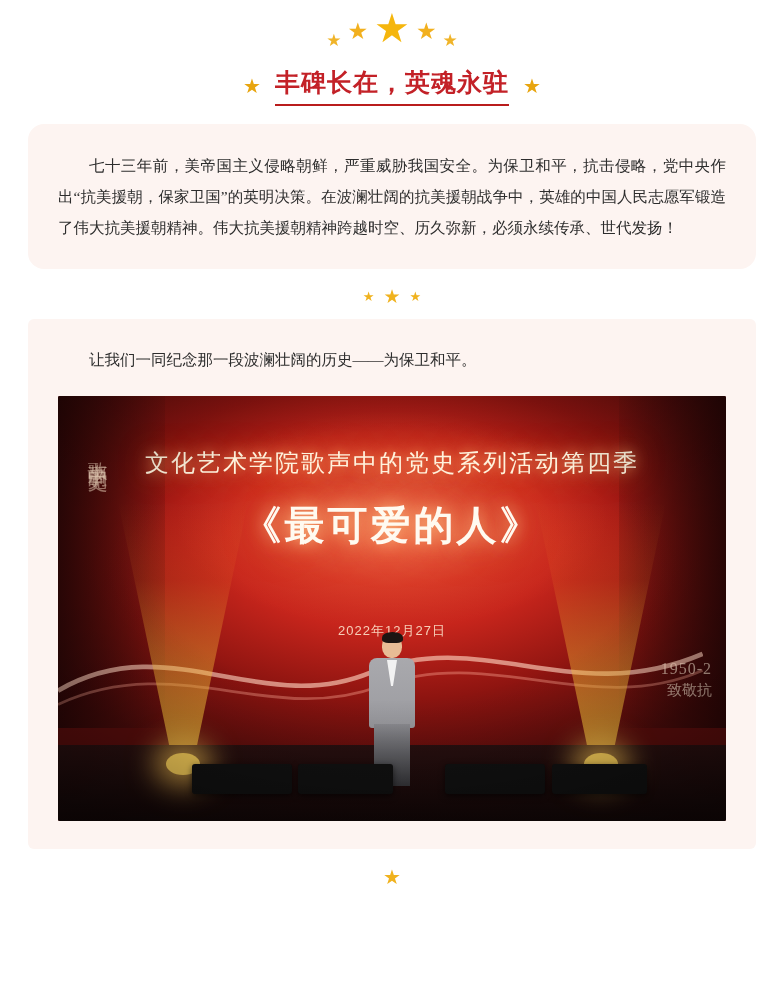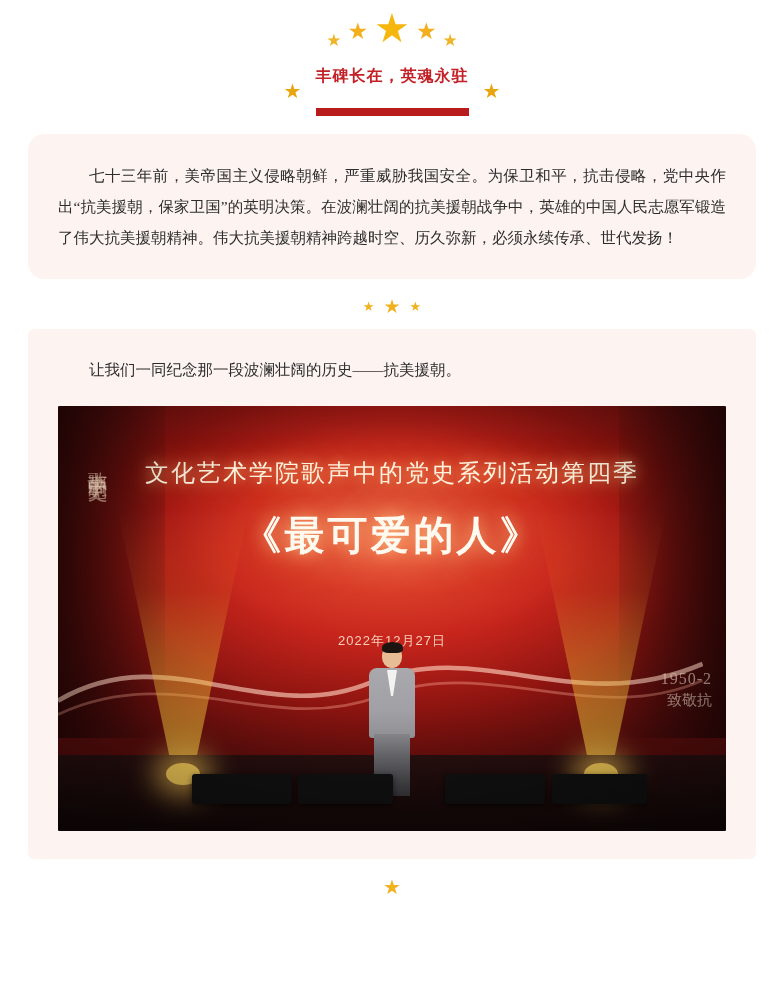--- a/index.html
+++ b/index.html
@@ -49,26 +49,26 @@
     gap: 14px;
     margin-top: 14px;
     margin-bottom: 10px;
   }
   .title-star {
     color: #e8a50f;
     font-size: 20px;
     line-height: 1;
   }
   .title-text {
-    font-size: 16px;
+    font-size: 25px;
     font-weight: bold;
     color: #c32127;
     letter-spacing: 1px;
-    padding-bottom: 21px;
-    border-bottom: 8px solid #b91c1c;
+    padding-bottom: 5px;
+    border-bottom: 2px solid #b91c1c;
     font-family: "Liberation Sans", sans-serif;
   }
 
   
   .card {
     margin: 18px 28px 0 28px;
     background: #fdf4f1;
     border-radius: 16px;
     padding: 26px 30px 26px 30px;
     box-sizing: border-box;
@@ -358,21 +358,21 @@
     <p>七十三年前，美帝国主义侵略朝鲜，严重威胁我国安全。为保卫和平，抗击侵略，党中央作出“抗美援朝，保家卫国”的英明决策。在波澜壮阔的抗美援朝战争中，英雄的中国人民志愿军锻造了伟大抗美援朝精神。伟大抗美援朝精神跨越时空、历久弥新，必须永续传承、世代发扬！</p>
   </div>
 
   <div class="divider-stars">
     <span class="ds small">★</span>
     <span class="ds big">★</span>
     <span class="ds small">★</span>
   </div>
 
   <div class="card2">
-    <div class="lead-text">让我们一同纪念那一段波澜壮阔的历史——抗美援朝。</div>
+    <div class="lead-text">让我们一同纪念那一段波澜壮阔的历史——为保卫和平。</div>
 
     <div class="photo">
       <div class="photo-bg"></div>
       <div class="photo-glow"></div>
       <div class="panel-left"></div>
       <div class="panel-right"></div>
 
       <div class="side-text-left">歌声中的党史</div>
 
       <div class="side-text-right">

